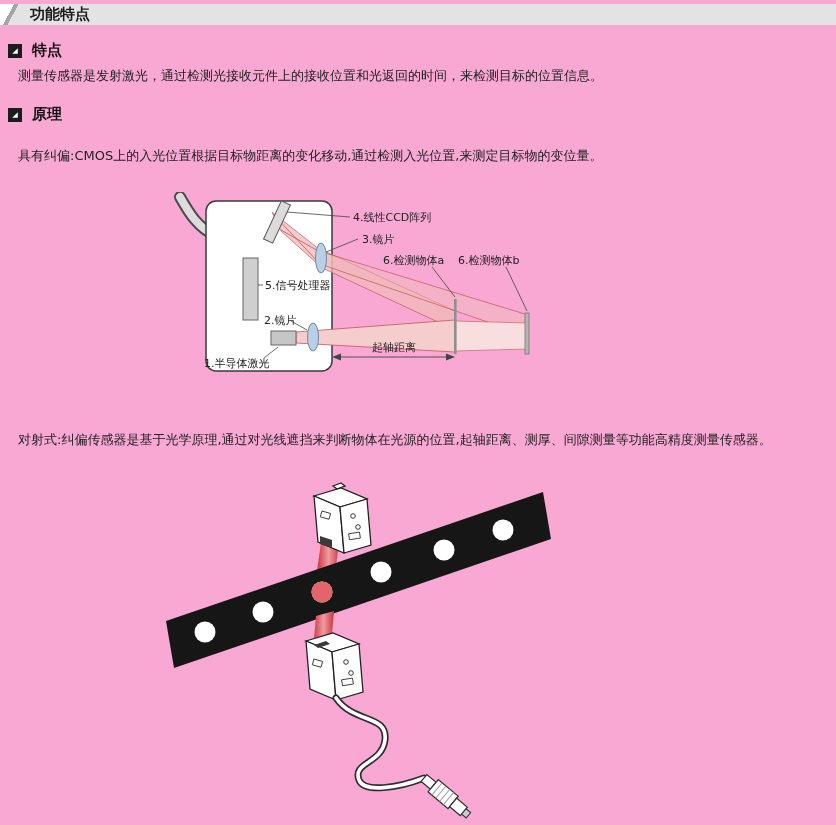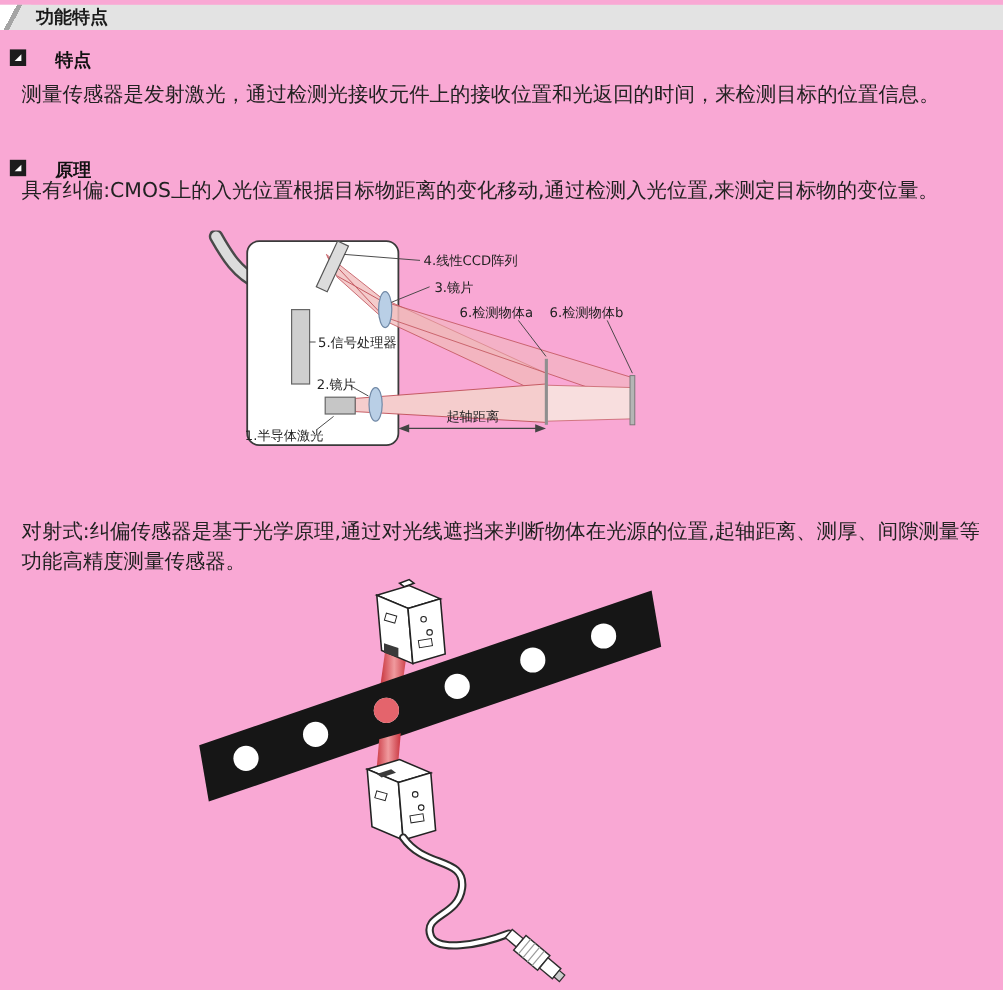--- a/index.html
+++ b/index.html
@@ -3,24 +3,24 @@
 <meta charset="utf-8">
 <style>
   html,body{margin:0;padding:0;background:#fff;}
   body{font-family:"DejaVu Sans","Liberation Sans",sans-serif;color:#1c1c1c;}
   .page{position:relative;width:836px;height:825px;background:#f9a8d4;overflow:hidden;
         border-right:7px solid #7f1d1d;}
   .header-bar{position:absolute;left:0;top:4px;width:100%;height:21px;background:#e3e3e3;}
   .header-notch{position:absolute;left:0;top:0;width:26px;height:100%;
         background:linear-gradient(118deg,#ffffff 0 38%,#a5a5a5 38% 50%,#e3e3e3 50%);}
   .header-title{position:absolute;left:30px;top:0;line-height:21px;font-size:15px;font-weight:bold;color:#1a1a1a;}
-  .sec-heading{position:absolute;left:8px;display:flex;align-items:flex-start;gap:24px;}
+  .sec-heading{position:absolute;left:8px;display:flex;align-items:center;gap:10px;}
   .sec-icon{width:14px;height:14px;display:inline-block;}
   .sec-title{font-size:15px;font-weight:bold;color:#111;}
-  .body-text{position:absolute;left:18px;margin:0;font-size:17px;line-height:1.45;width:808px;color:#222;}
+  .body-text{position:absolute;left:18px;margin:0;font-size:13px;line-height:1.45;width:808px;color:#222;}
   svg{display:block;}
   svg text{font-family:"DejaVu Sans","Liberation Sans",sans-serif;font-size:11px;fill:#222;}
   .diag{position:absolute;}
 </style>
 </head>
 <body>
 
 <div class="page">
 
   <header class="header-bar">
@@ -32,21 +32,21 @@
     <span class="sec-icon">
       <svg viewBox="0 0 14 14" width="14" height="14">
         <rect width="14" height="14" fill="#1c1c1c"></rect>
         <path d="M4.2 9.8 L9.8 4.2 L9.8 9.8 Z" fill="#ffffff"></path>
       </svg>
     </span>
     <span class="sec-title">特点</span>
   </div>
   <p class="body-text" style="top:67px">测量传感器是发射激光，通过检测光接收元件上的接收位置和光返回的时间，来检测目标的位置信息。</p>
 
-  <div class="sec-heading" style="top:133px">
+  <div class="sec-heading" style="top:105px">
     <span class="sec-icon">
       <svg viewBox="0 0 14 14" width="14" height="14">
         <rect width="14" height="14" fill="#1c1c1c"></rect>
         <path d="M4.2 9.8 L9.8 4.2 L9.8 9.8 Z" fill="#ffffff"></path>
       </svg>
     </span>
     <span class="sec-title">原理</span>
   </div>
   <p class="body-text" style="top:147px">具有纠偏:CMOS上的入光位置根据目标物距离的变化移动,通过检测入光位置,来测定目标物的变位量。</p>
 

